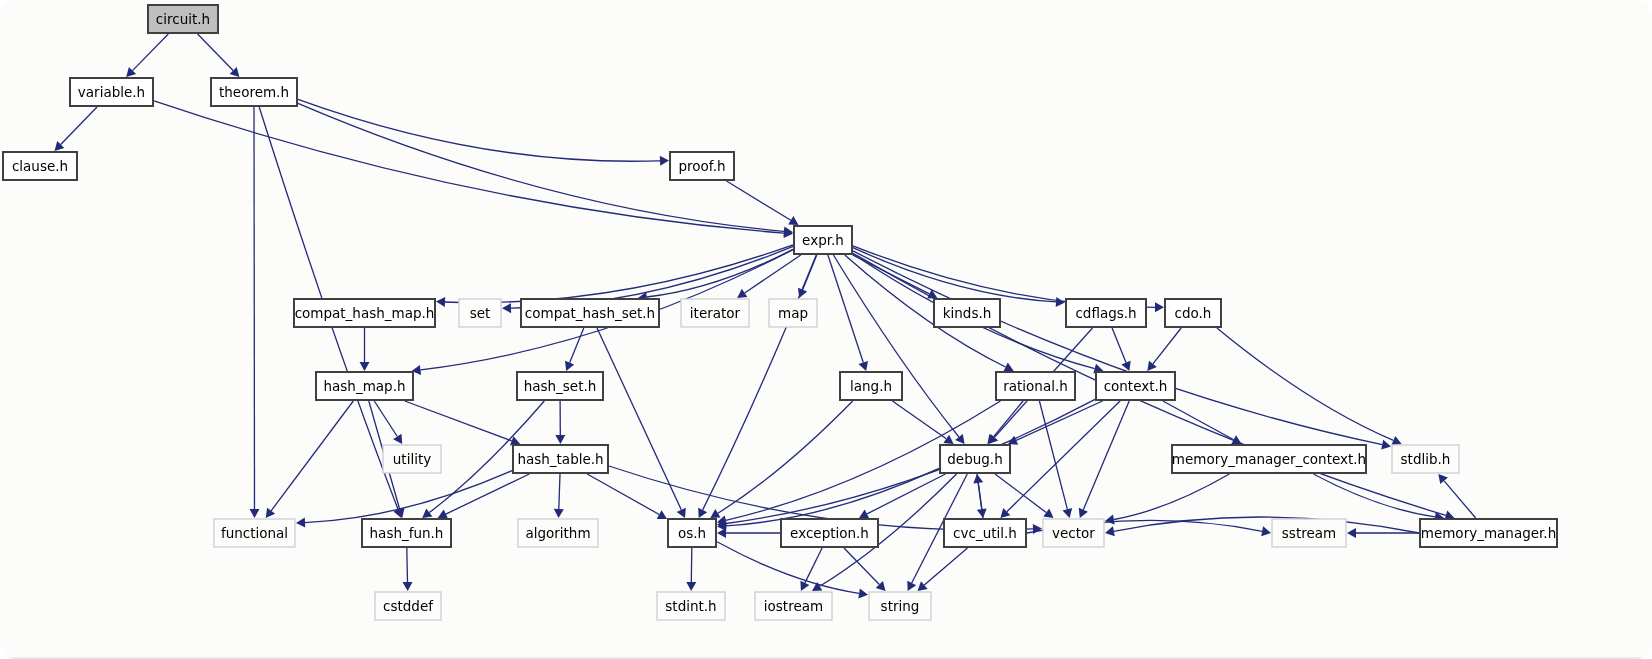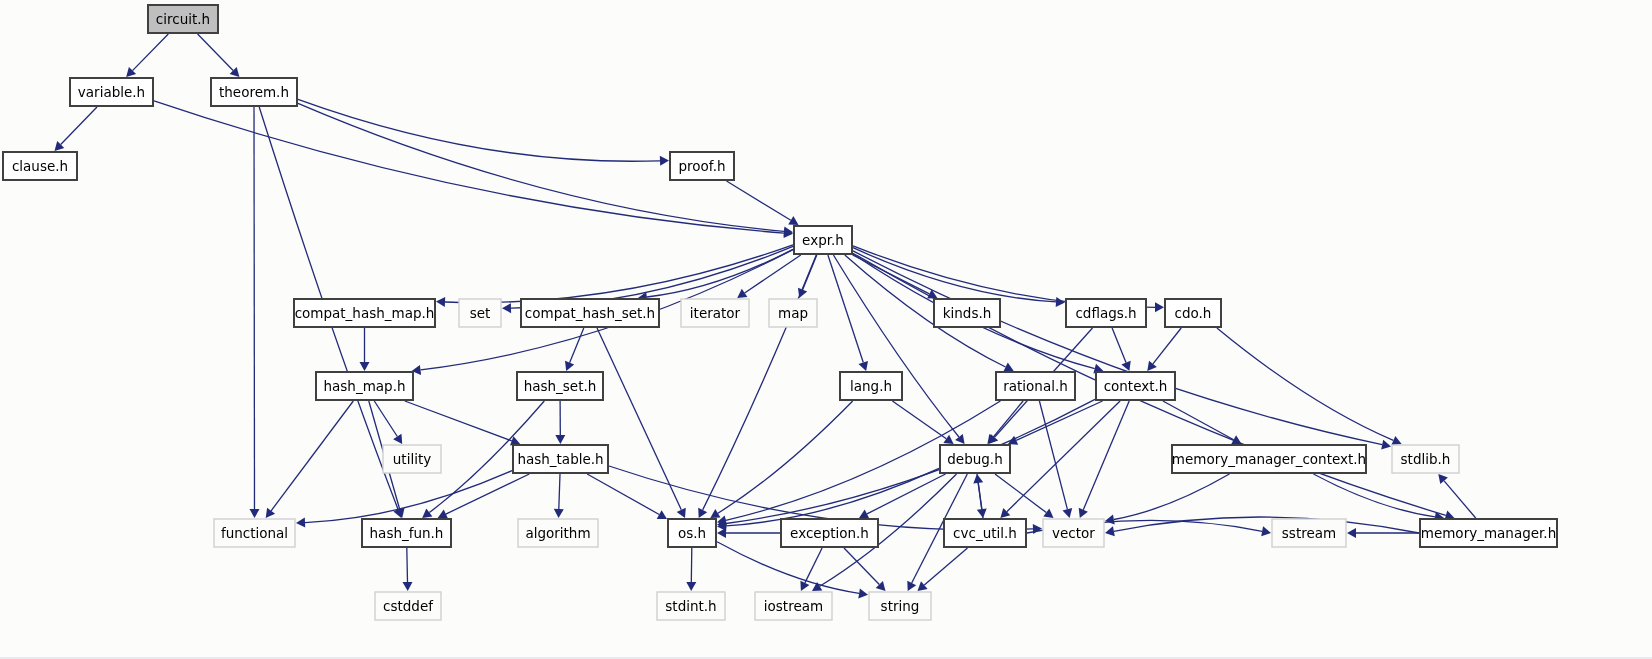--- a/index.html
+++ b/index.html
@@ -1,17 +1,17 @@
 <!DOCTYPE html>
 <html><head>
 <meta charset="utf-8">
 <style>
   html,body{margin:0;padding:0;background:#ffffff;}
   body{font-family:"DejaVu Sans","Liberation Sans",sans-serif;}
-  #graph-root{position:relative;width:1652px;height:659px;background:#fcfcfa;overflow:hidden;}
+  #graph-root{position:relative;width:1652px;height:659px;background:#fcfcfa;overflow:hidden;border-radius:16px;}
   #graph-svg{position:absolute;left:0;top:0;width:1652px;height:659px;display:block;}
   .node-label{font-family:"DejaVu Sans","Liberation Sans",sans-serif;font-size:13.5px;fill:#000000;
     dominant-baseline:middle;text-anchor:middle;}
   .edge{fill:none;stroke:#222a7a;stroke-width:1.3px;}
   .arrow{fill:#222a7a;stroke:none;}
   .nbox{stroke-width:1.6px;}
   .nbox.project{fill:#ffffff;stroke:#404040;stroke-width:2px;}
   .nbox.system{fill:#fcfcfa;stroke:#d0d0d0;stroke-width:1.4px;}
   .nbox.root{fill:#bfbfbf;stroke:#404040;stroke-width:2px;}
   #baseline{position:absolute;left:0;bottom:0;width:1652px;height:2px;background:#e9e9ef;}

